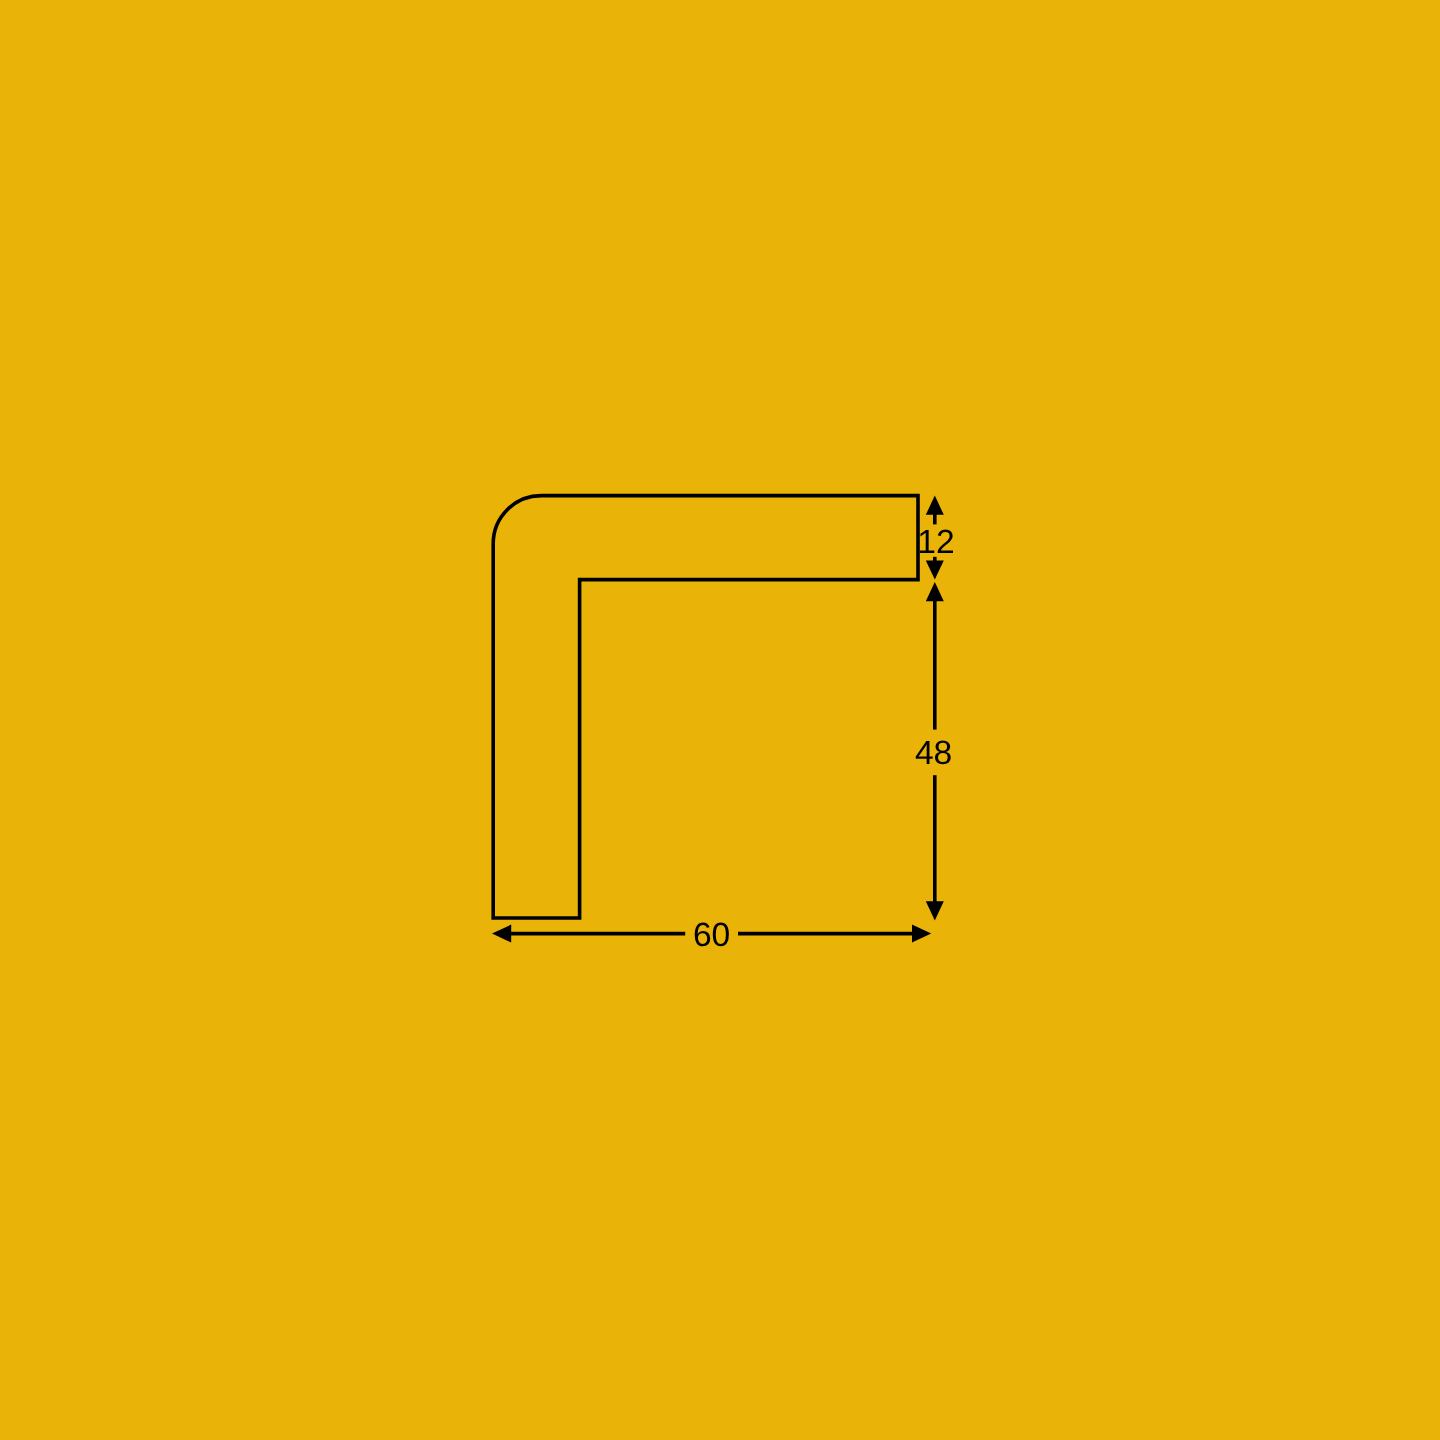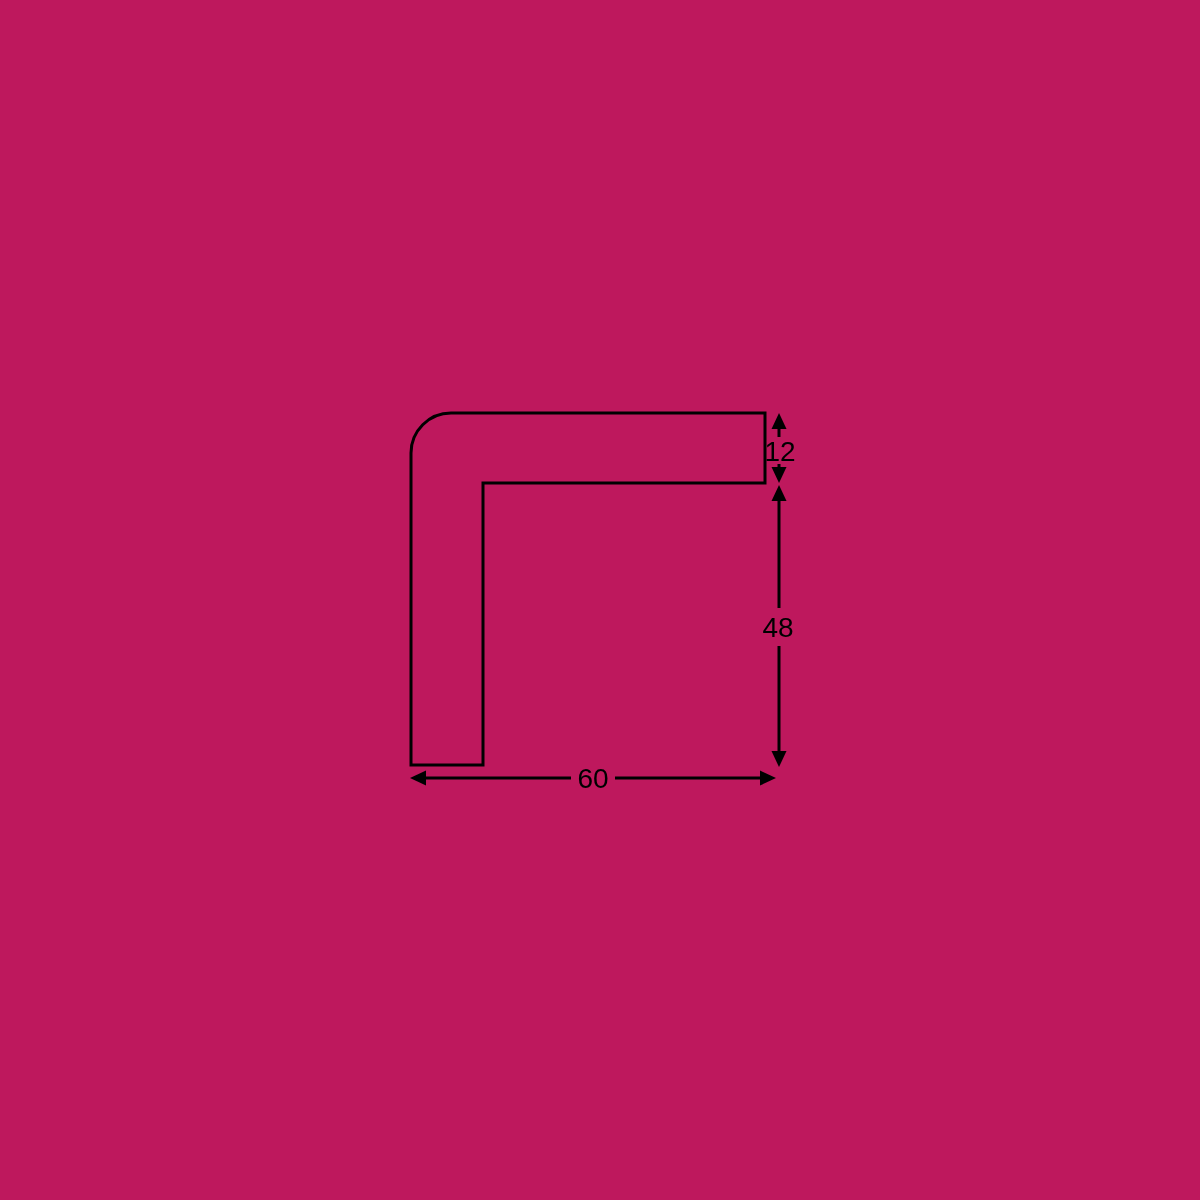--- a/index.html
+++ b/index.html
@@ -4,21 +4,21 @@
 <style>
   html, body {
     margin: 0;
     padding: 0;
     background: #ffffff;
   }
   .canvas {
     position: relative;
     width: 1200px;
     height: 1200px;
-    background: #be185d;
+    background: #eab308;
     overflow: hidden;
   }
   svg.diagram {
     display: block;
     width: 1200px;
     height: 1200px;
   }
   .outline {
     fill: none;
     stroke: #000000;

